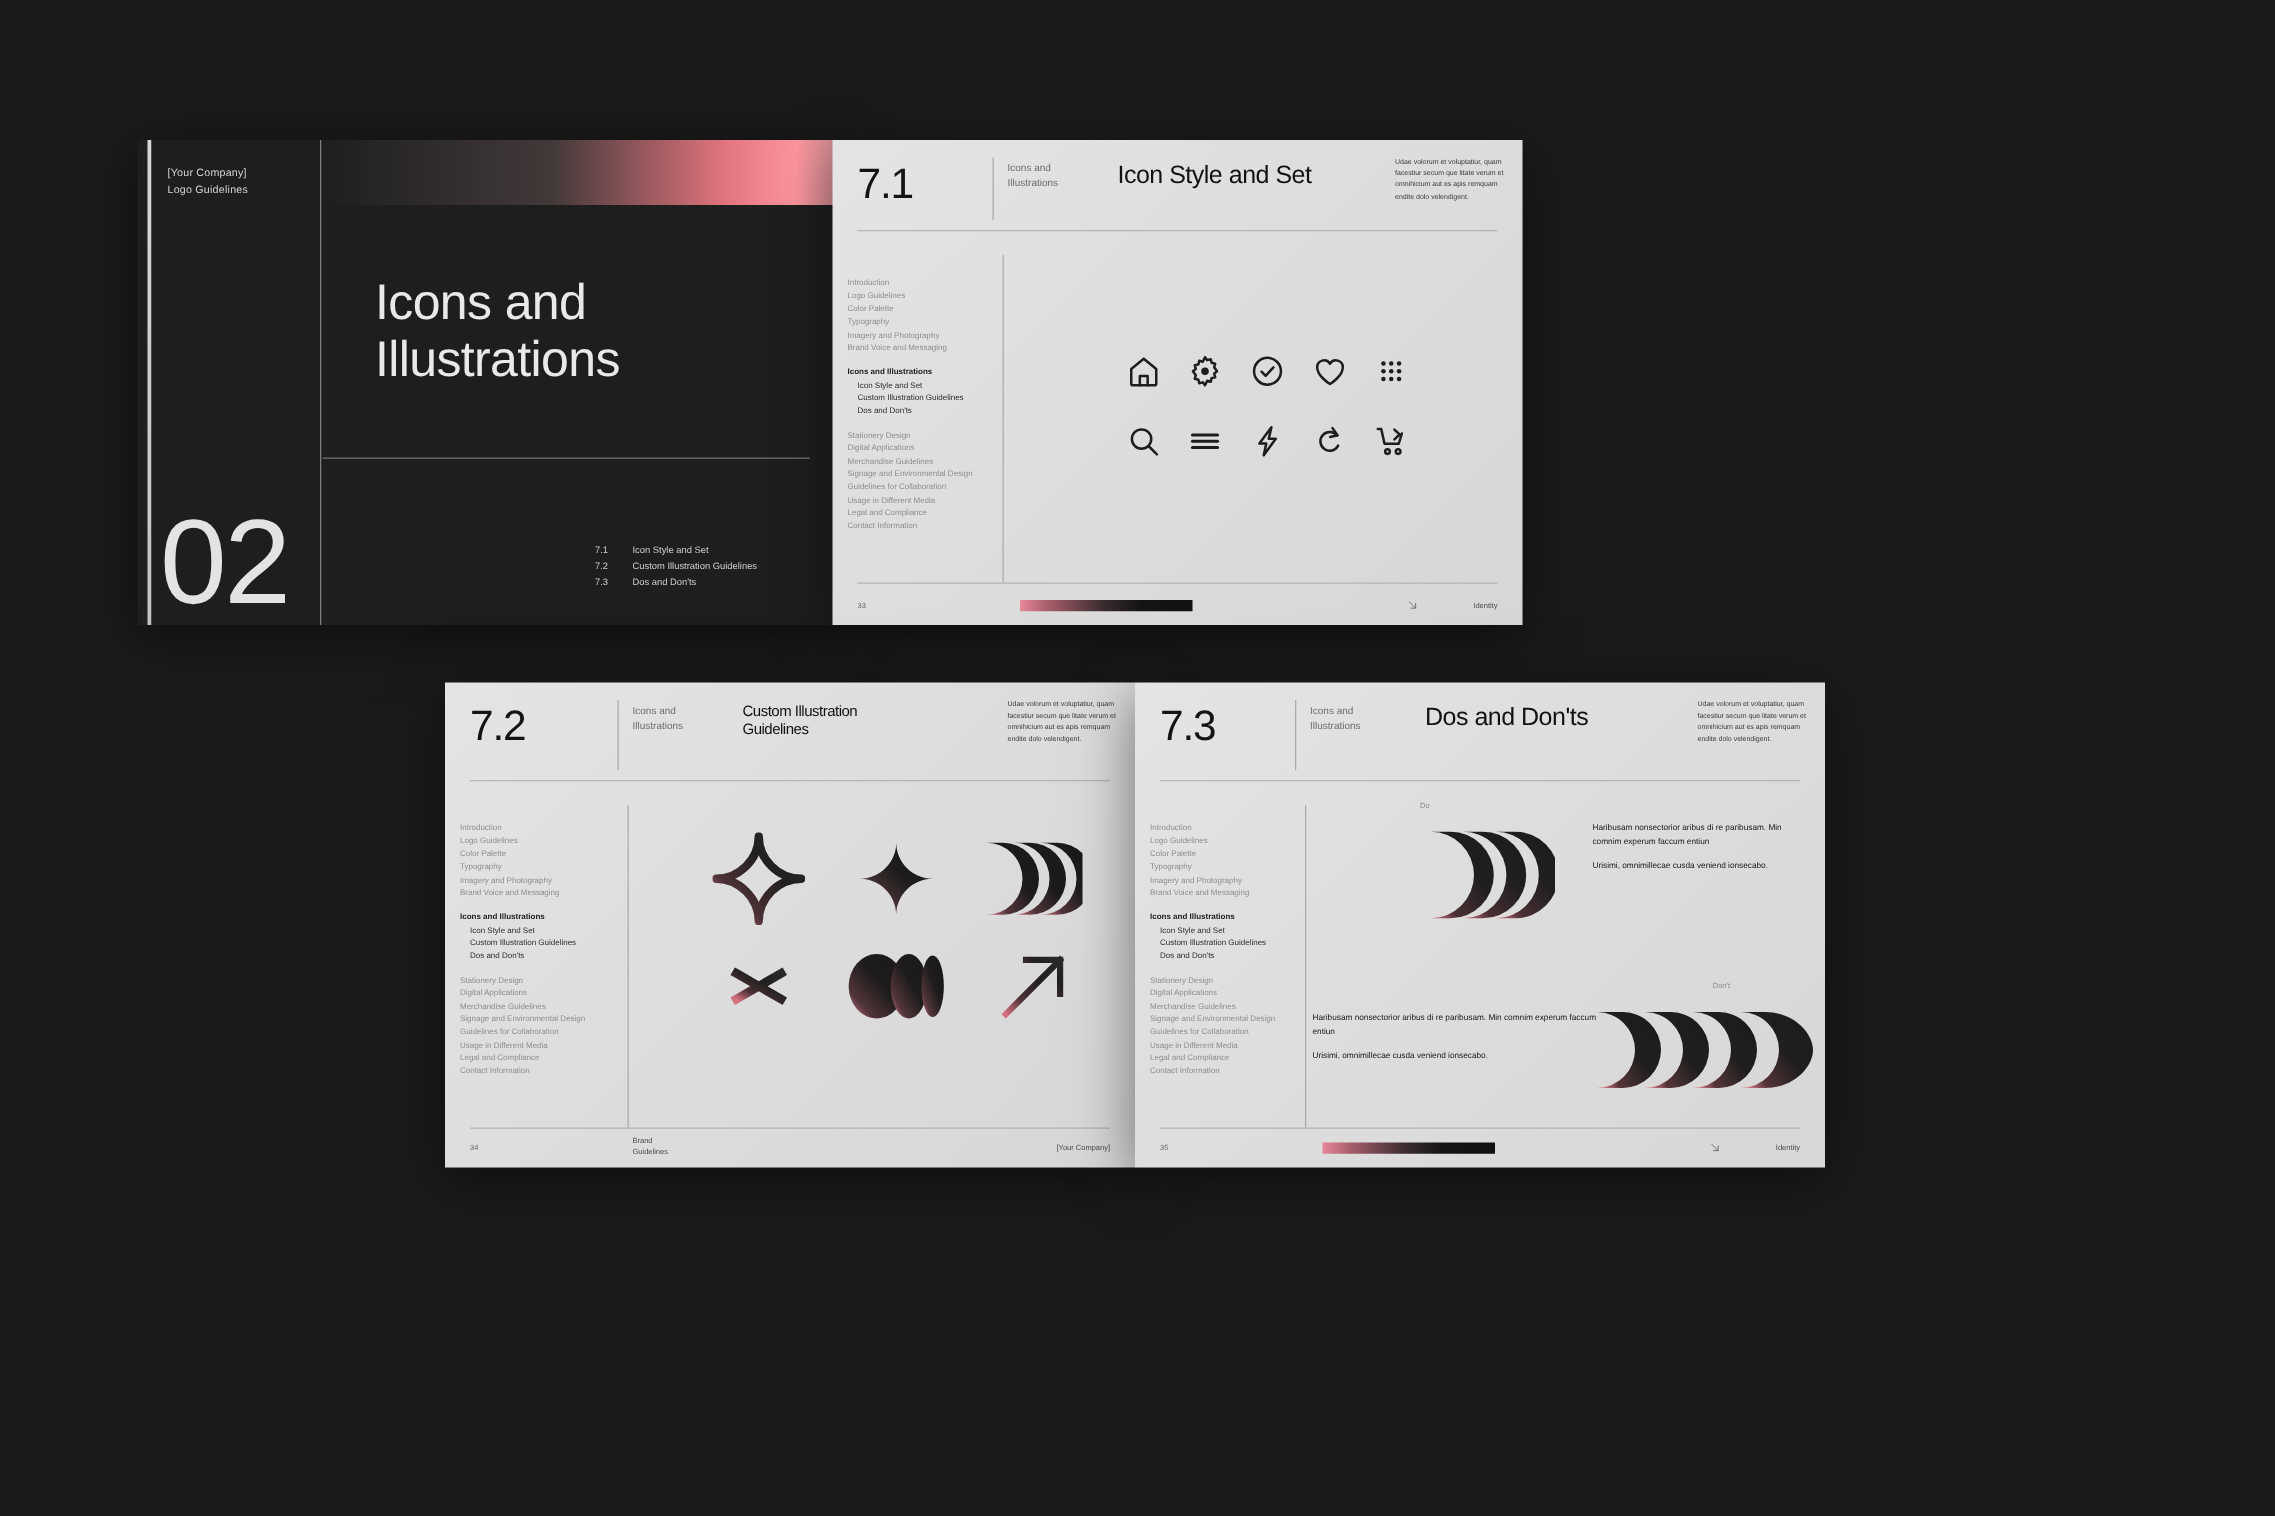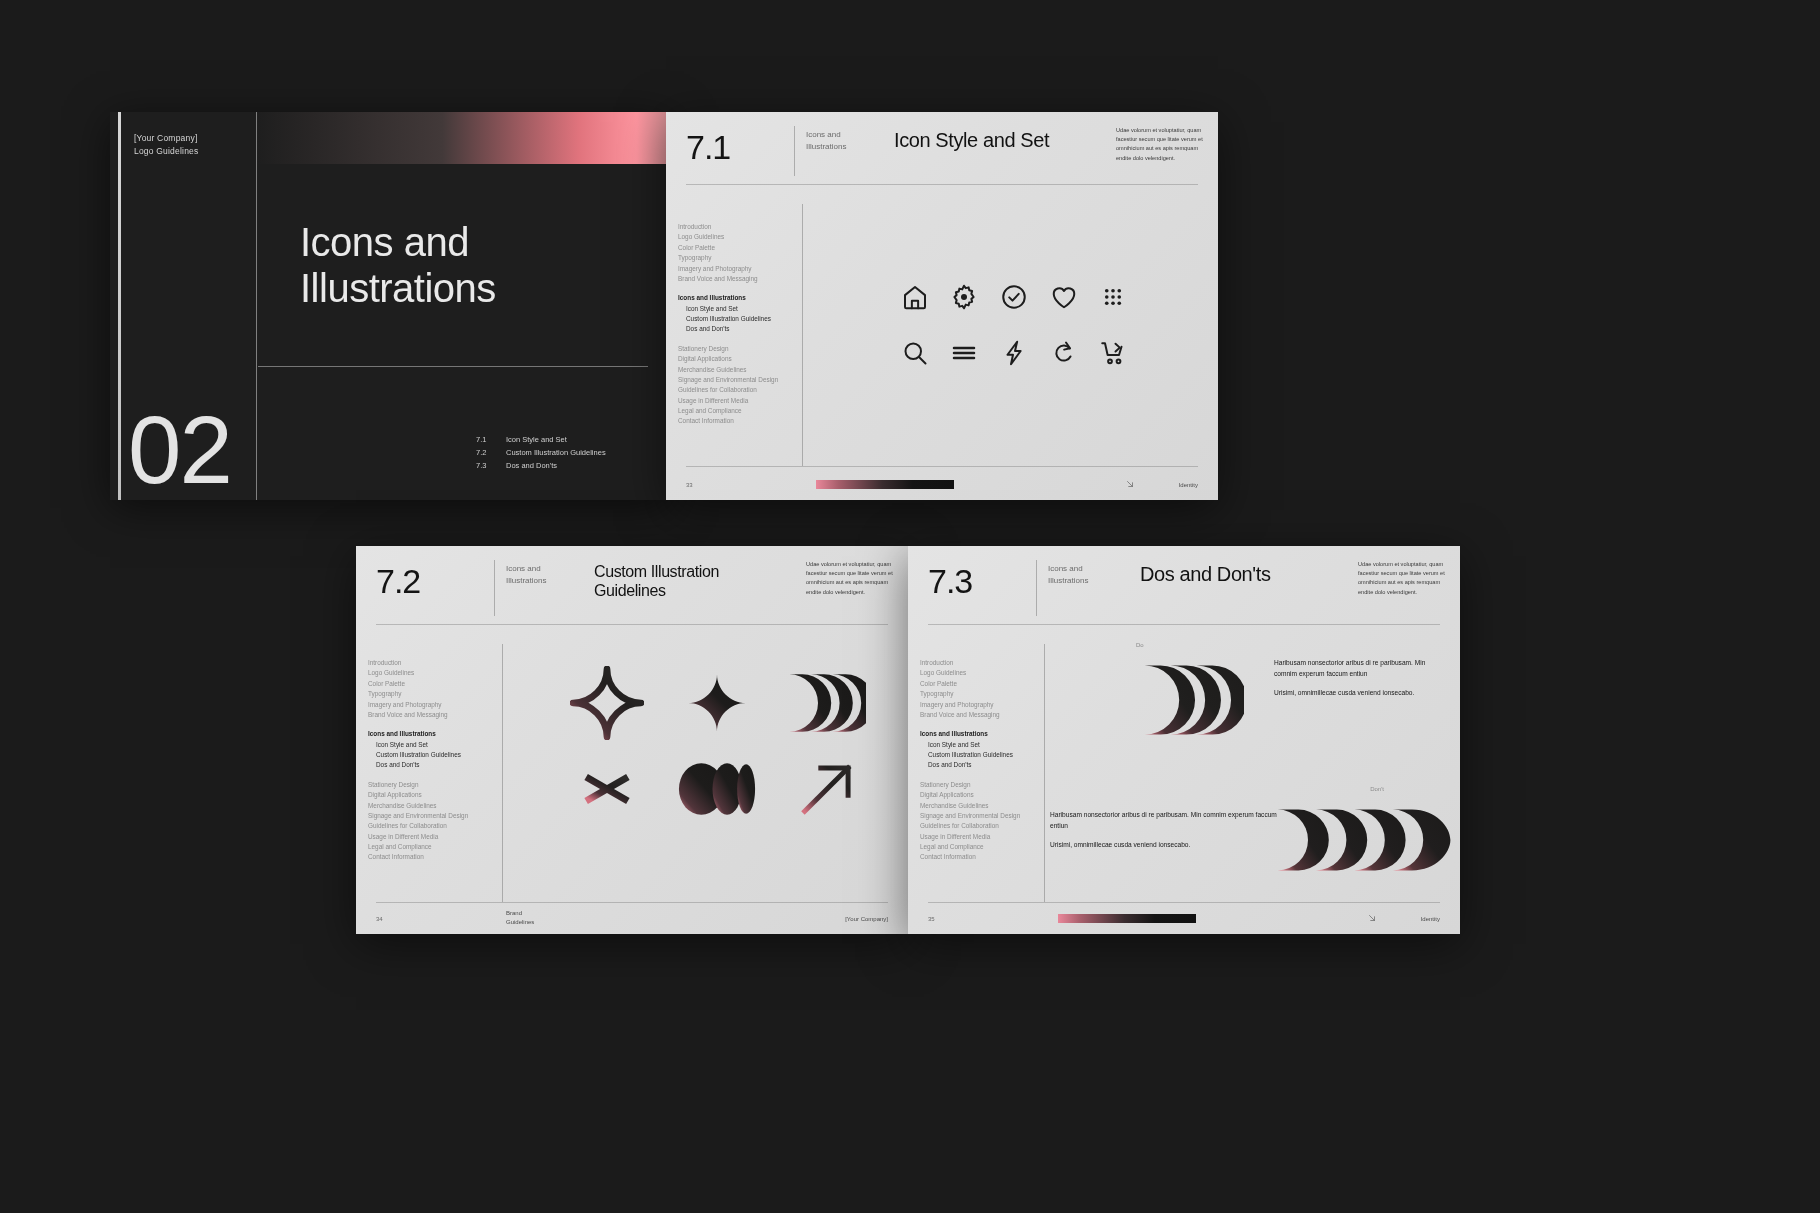--- a/index.html
+++ b/index.html
@@ -253,21 +253,21 @@
     <div class="footer-right" style="right:20px;bottom:12px;font-size:6px;">Identity</div>
   </div>
 
   <div class="page" id="p72">
     <div class="pg-num" style="left:20px;top:16px;font-size:34px;">7.2</div>
     <div class="pg-vrule" style="left:138px;top:14px;height:56px;"></div>
     <div class="pg-kicker" style="left:150px;top:17px;font-size:8px;line-height:1.5;">
       <div>Icons and</div>
       <div>Illustrations</div>
     </div>
-    <div class="pg-title" style="left:238px;top:16px;font-size:16px;line-height:1.2;">
+    <div class="pg-title" style="left:238px;top:16px;font-size:12px;line-height:1.2;">
       <div>Custom Illustration</div>
       <div>Guidelines</div>
     </div>
     <div class="pg-lorem" style="left:450px;top:14px;width:92px;font-size:5.6px;line-height:1.65;">Udae volorum et voluptatiur, quam facestiur secum que litate verum et omnihicium aut es apis remquam endite dolo velendigent.</div>
     <div class="pg-hrule" style="left:20px;right:20px;top:78px;"></div>
 
     <div class="nav" style="left:12px;top:112px;font-size:6.4px;line-height:1.62;">
       <div class="grp">
         <div class="it">Introduction</div>
         <div class="it">Logo Guidelines</div>

